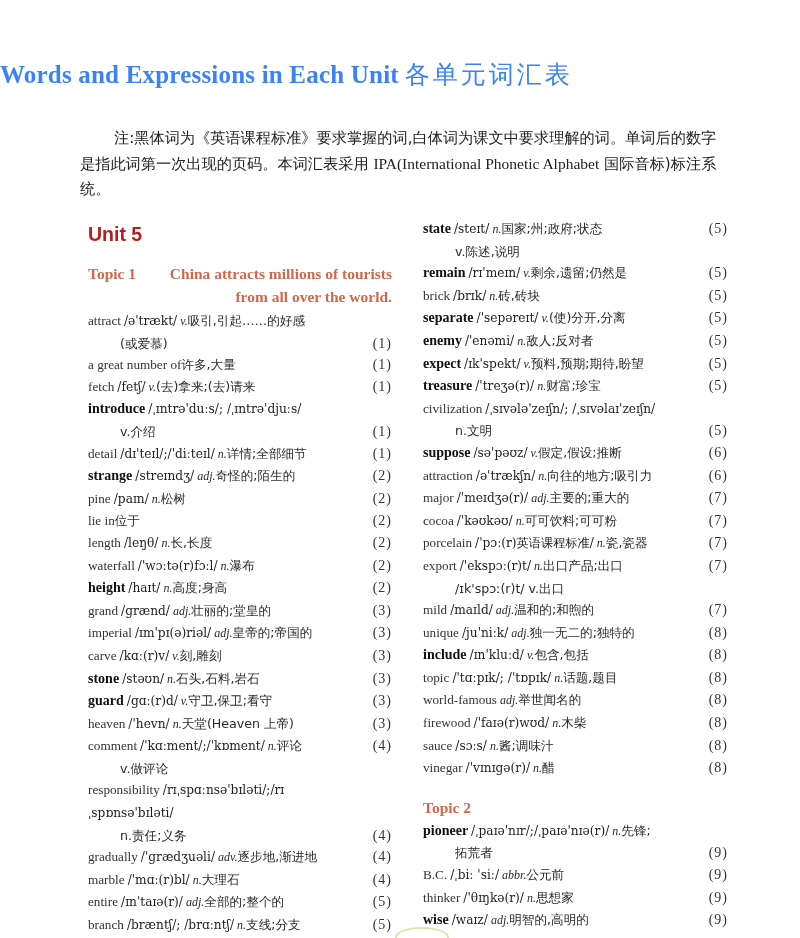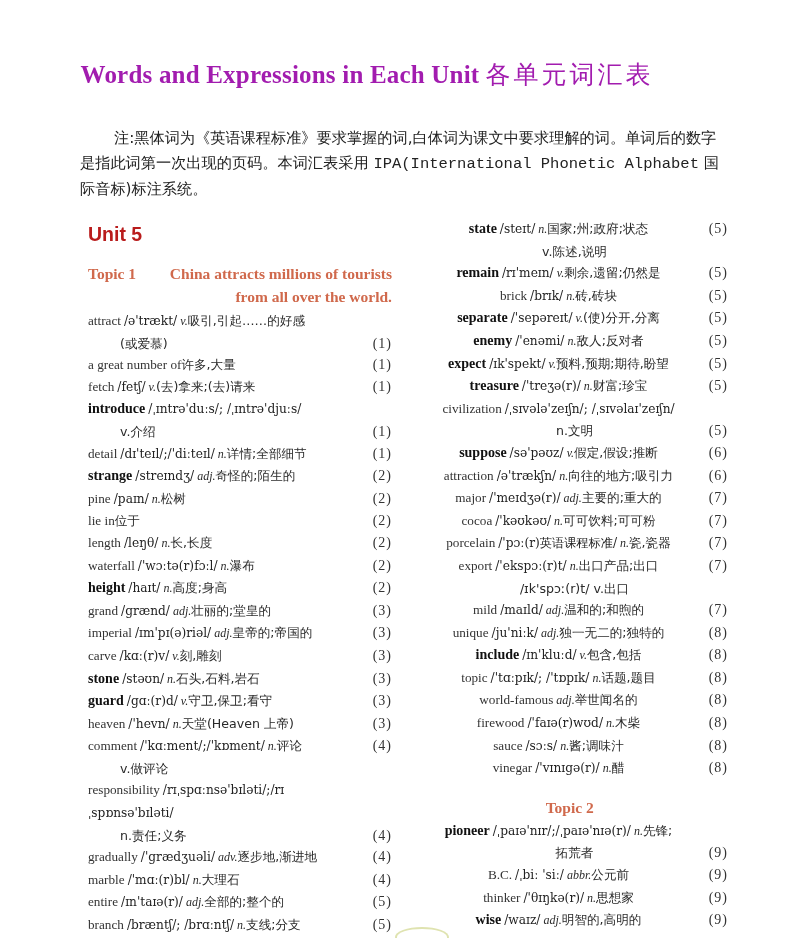--- a/index.html
+++ b/index.html
@@ -5,37 +5,36 @@
     html, body { margin: 0; padding: 0; }
     body {
       width: 800px; height: 938px; overflow: hidden;
       background: #ffffff;
       font-family: "Liberation Serif", "DejaVu Serif", serif;
       color: #2a2a2a;
       position: relative;
     }
     .title {
       position: absolute; top: 58px; left: 0; width: 734px;
-      text-align: center;
       font-family: "Liberation Serif", serif;
       font-weight: bold; font-size: 25px;
-      color: #a21caf;
+      color: #3b82f6;
       letter-spacing: 0.2px;
     }
     .title .zh { font-family: "DejaVu Sans", sans-serif; font-weight: normal; letter-spacing: 3px; margin-left: 6px; }
     .note {
       position: absolute; top: 126px; left: 80px; width: 650px;
       font-family: "DejaVu Sans", sans-serif;
       font-size: 15.2px; line-height: 25px; color: #222;
       text-indent: 34px;
     }
-    .note .latin { font-family: Liberation Mono, monospace; font-size: 15.5px; text-align: center; }
+    .note .latin { font-family: Liberation Serif, serif; font-size: 15.5px; text-align: center; }
     .col { position: absolute; }
     .col-left { left: 88px; top: 218px; width: 304px; }
-    .col-right { left: 423px; top: 218px; width: 305px; text-align: center; }
+    .col-right { left: 423px; top: 218px; width: 305px; }
     .unit-heading {
       font-family: "Liberation Sans", sans-serif;
       font-weight: bold; font-size: 19.5px; color: #b91c1c;
       height: 32px; line-height: 32px; margin-top: 0px;
     }
     .topic-heading {
       font-family: "Liberation Serif", serif;
       font-weight: bold; font-size: 15.5px; color: #d0694c;
       line-height: 23px;
       display: flex;

